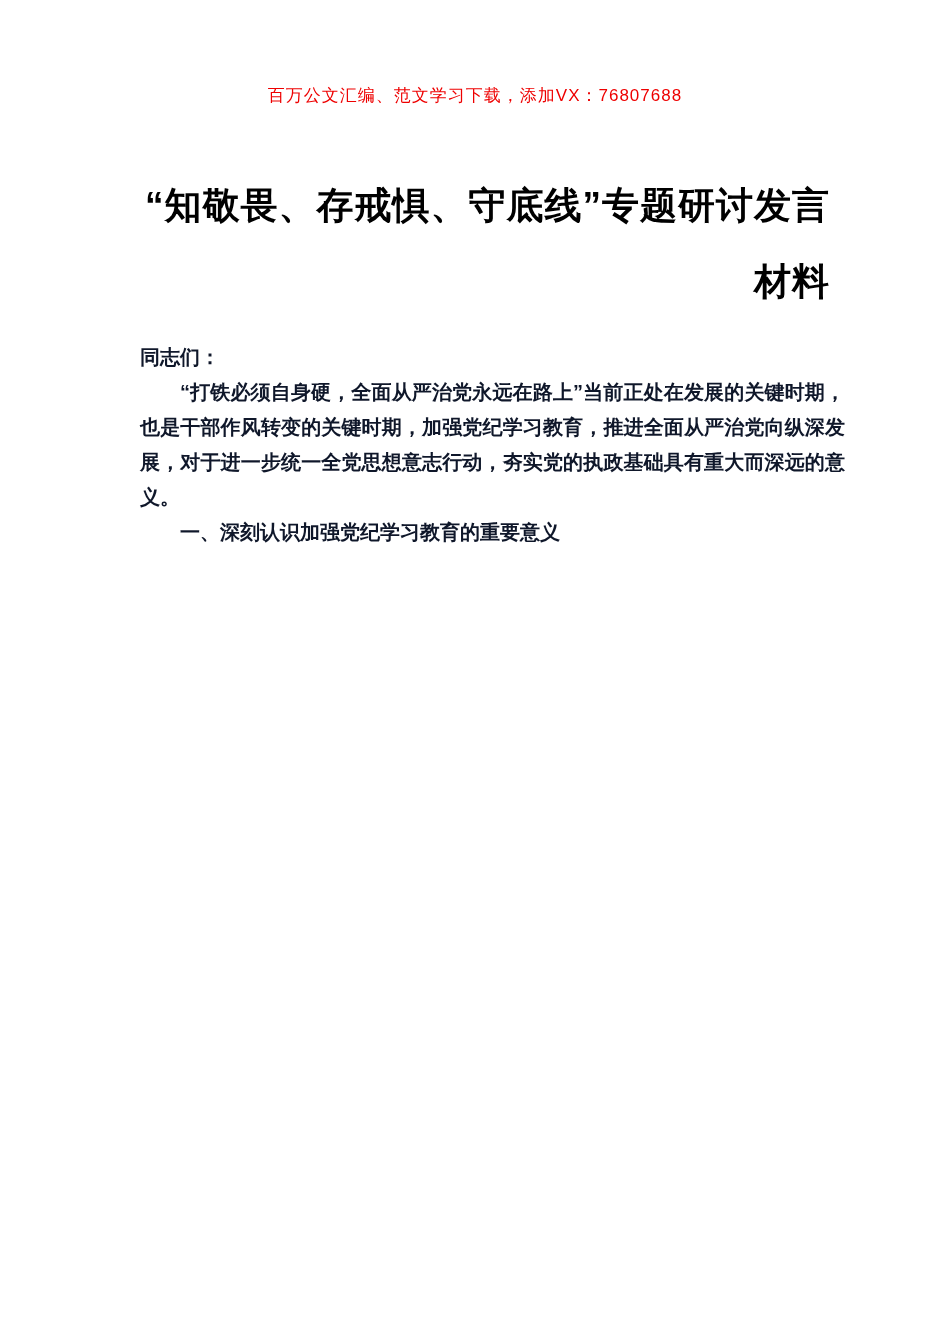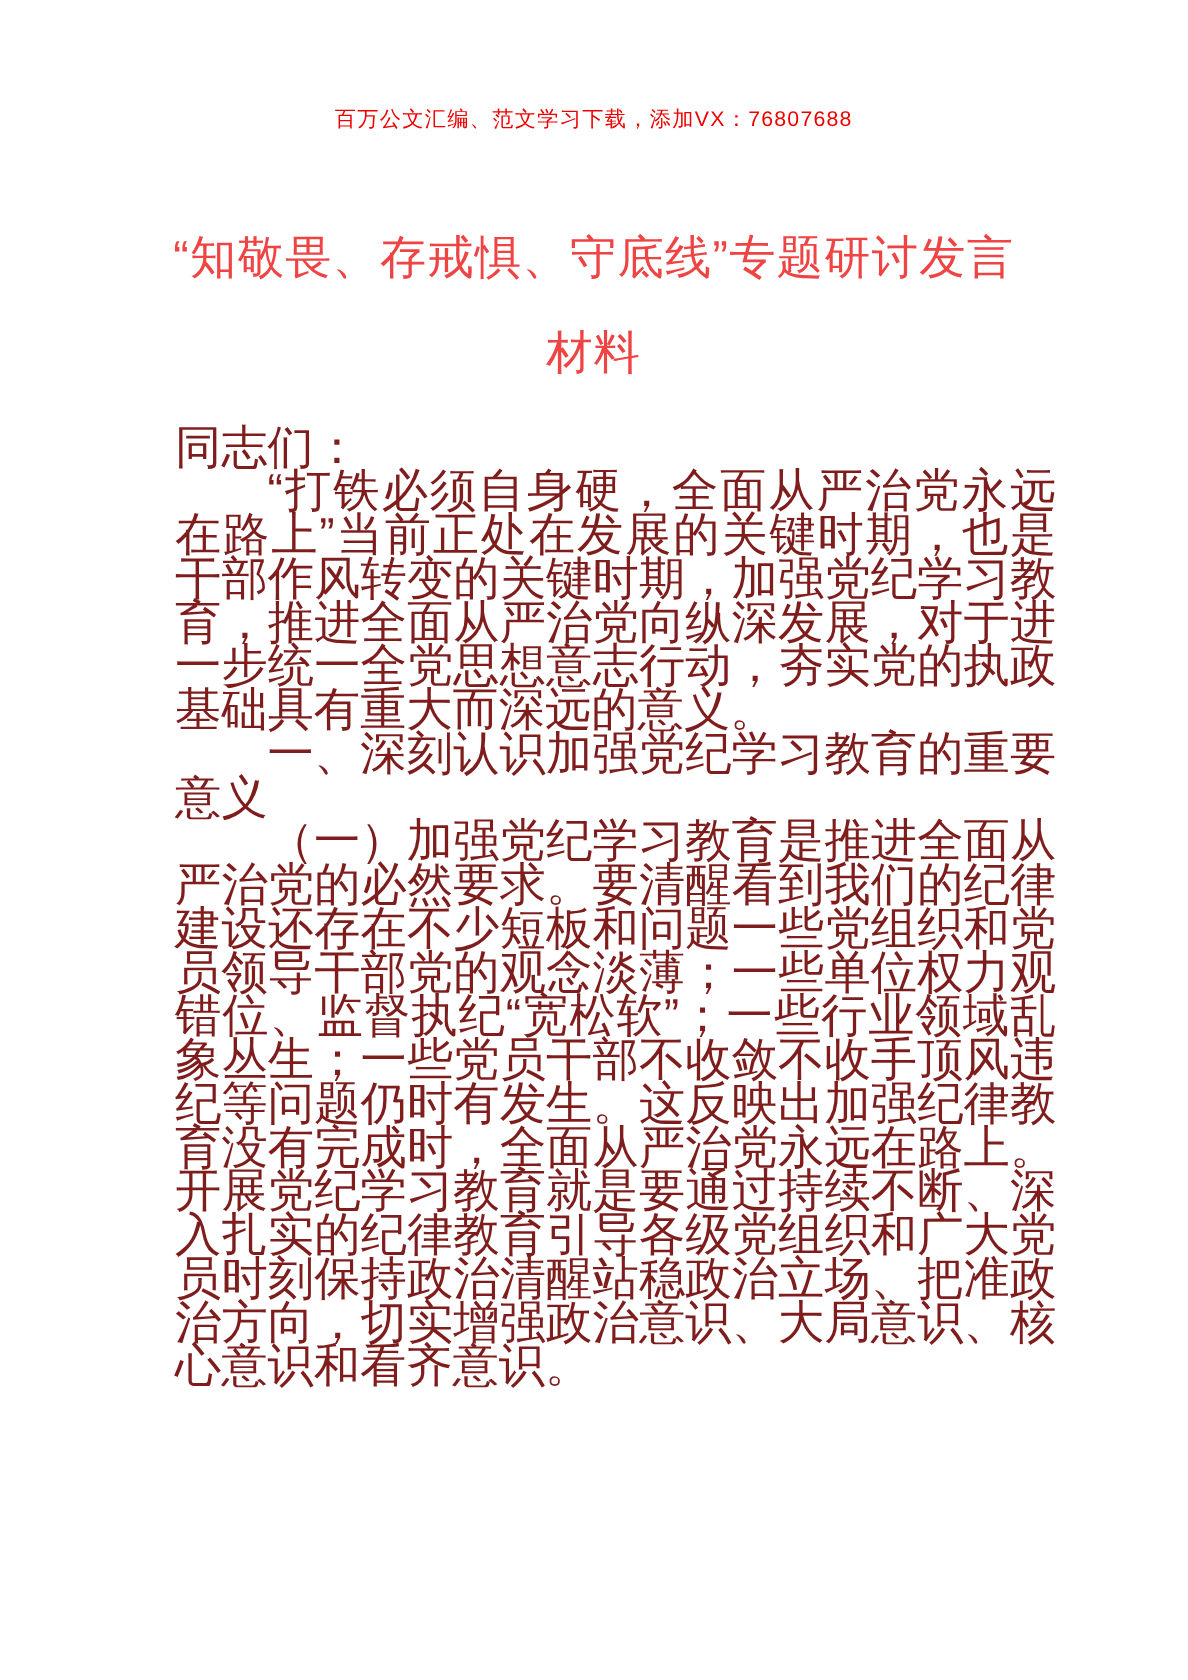--- a/index.html
+++ b/index.html
@@ -29,37 +29,38 @@
     font-size: 17px;
     line-height: 28px;
     letter-spacing: 1px;
     font-weight: 400;
   }
   .doc-title {
     position: absolute;
     top: 168px;
     left: 120px;
     width: 710px;
-    text-align: center;
+    text-align: right;
     font-size: 37px;
     line-height: 76px;
-    font-weight: 400;
+    font-weight: 700;
     letter-spacing: 1px;
-    color: #ef4444;
+    color: #000000;
   }
   .doc-body {
     position: absolute;
     top: 340px;
     left: 140px;
     width: 705px;
-    font-size: 37px;
+    font-size: 20px;
     line-height: 35px;
     text-align: justify;
     text-justify: inter-ideograph;
-    color: #7f1d1d;
+    color: #0f172a;
+    font-weight: bold;
   }
   .doc-body p {
     margin: 0;
     padding: 0;
   }
   .doc-body p.indent {
     text-indent: 2em;
   }
 </style>
 </head>
@@ -68,16 +69,15 @@
 <div class="page">
 
   <div class="watermark-header" style="color: rgb(238, 0, 0);">百万公文汇编、范文学习下载，添加VX：76807688</div>
 
   <div class="doc-title">“知敬畏、存戒惧、守底线”专题研讨发言材料</div>
 
   <div class="doc-body" id="doc-body">
       <p class="">同志们：</p>
       <p class="indent">“打铁必须自身硬，全面从严治党永远在路上”当前正处在发展的关键时期，也是干部作风转变的关键时期，加强党纪学习教育，推进全面从严治党向纵深发展，对于进一步统一全党思想意志行动，夯实党的执政基础具有重大而深远的意义。</p>
       <p class="indent">一、深刻认识加强党纪学习教育的重要意义</p>
-      <p class="indent">（一）加强党纪学习教育是推进全面从严治党的必然要求。要清醒看到我们的纪律建设还存在不少短板和问题一些党组织和党员领导干部党的观念淡薄；一些单位权力观错位、监督执纪“宽松软”；一些行业领域乱象丛生；一些党员干部不收敛不收手顶风违纪等问题仍时有发生。这反映出加强纪律教育没有完成时，全面从严治党永远在路上。开展党纪学习教育就是要通过持续不断、深入扎实的纪律教育引导各级党组织和广大党员时刻保持政治清醒站稳政治立场、把准政治方向，切实增强政治意识、大局意识、核心意识和看齐意识。</p>
     </div>
 
 </div>
 
 </body></html>

